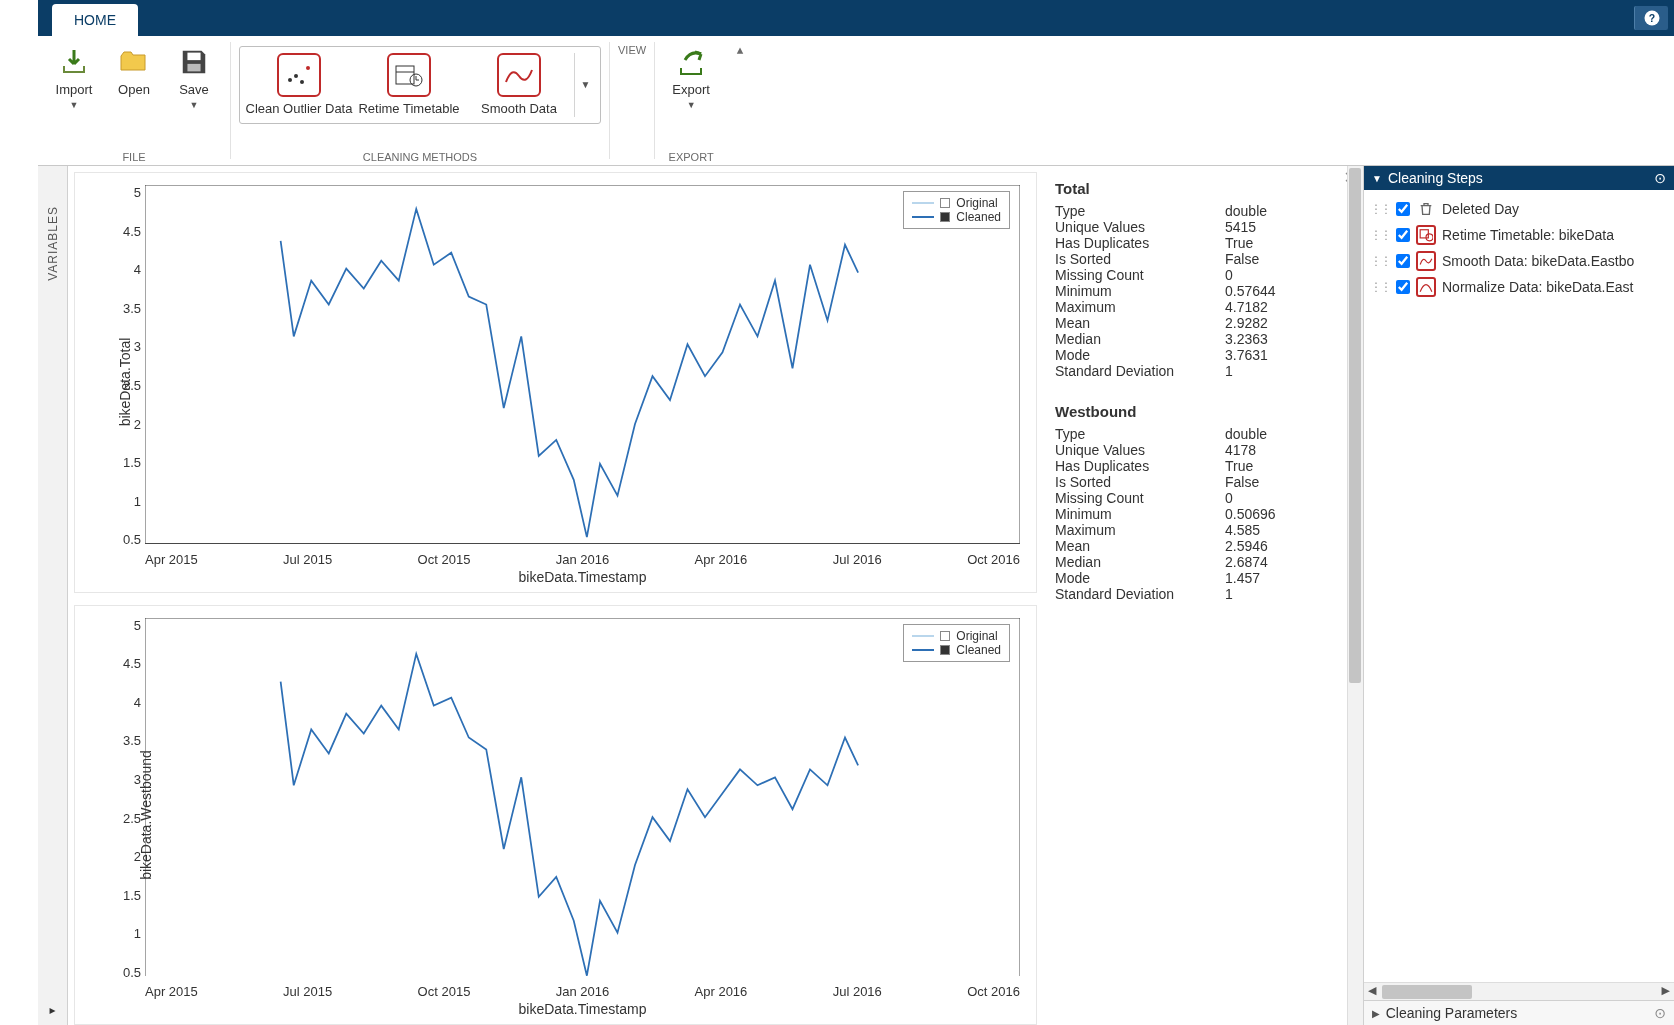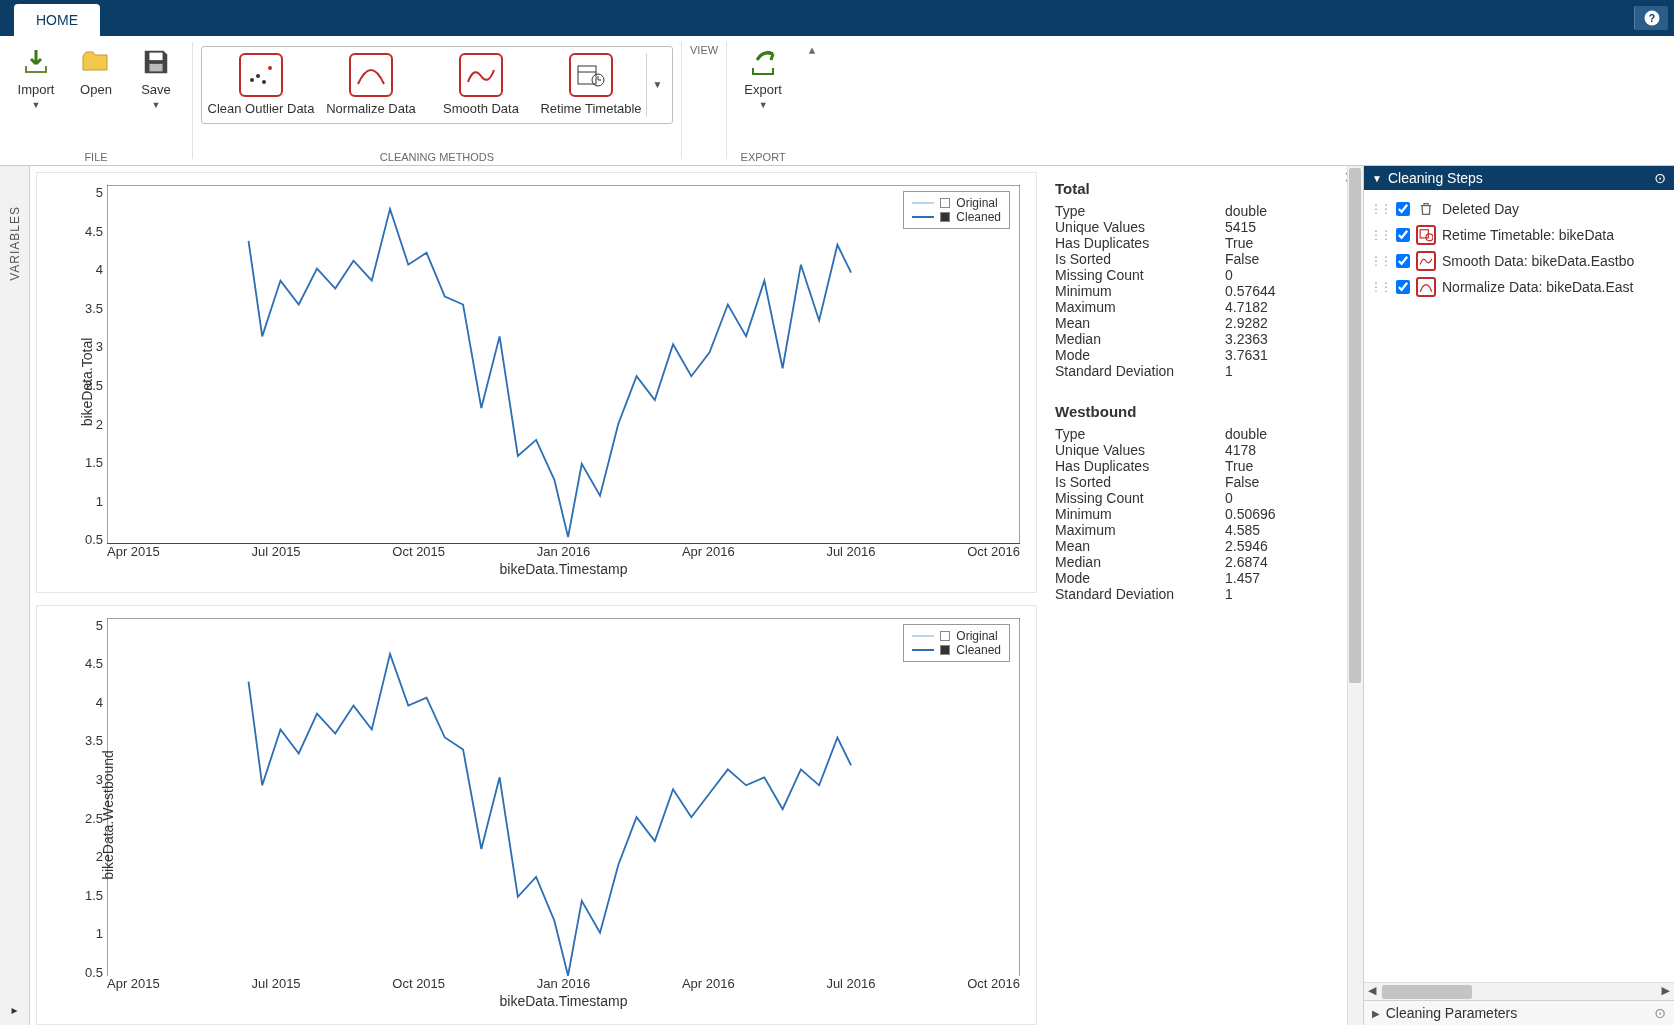--- a/index.html
+++ b/index.html
@@ -1,17 +1,17 @@
 <!DOCTYPE html>
 <html><head>
 <meta charset="utf-8">
 <style>
   * { box-sizing: border-box; margin: 0; padding: 0; }
   body { font-family: "Segoe UI", Arial, sans-serif; font-size: 13px; background: #fff; color: #333; }
-  .app { width: 1674px; height: 1025px; display: flex; flex-direction: column; overflow: hidden; transform-origin: 0 0; }
+  .app { width: 1674px; height: 1025px; display: flex; flex-direction: column; overflow: hidden; transform-origin: 0 0; padding-left: 38px; }
 
   
   .titlebar { height: 36px; background: #0b3d66; display: flex; align-items: flex-end; }
   .tab-home { background: #fff; color: #0b3d66; font-weight: 400; padding: 8px 22px; margin-left: 14px; border-top-left-radius: 4px; border-top-right-radius: 4px; font-size: 14px; }
   .titlebar-spacer { flex: 1; }
   .help-btn { margin-right: 6px; margin-bottom: 6px; width: 34px; height: 24px; background: #2a5d8a; border-left: 1px solid #4d7ea8; display:flex; align-items:center; justify-content:center; color:#fff; font-size:14px; border-radius:2px;}
   .help-btn svg { fill: #fff; }
 
   
   .toolstrip { background: #fff; border-bottom: 1px solid #c8c8c8; display: flex; align-items: stretch; height: 130px; }
@@ -46,21 +46,21 @@
   .center .close-x { position:absolute; top:2px; right:6px; font-size:16px; color:#8a8a8a; }
   .tabs { display:flex; background:#e8e8e8; border-bottom:1px solid #c8c8c8; height:32px; }
   .tabs .ctab { padding: 7px 20px; font-size:14px; color:#333; border-right:1px solid #c8c8c8; background:#e8e8e8; }
   .tabs .ctab.active { background:#fff; border-bottom:1px solid #fff; margin-bottom:-1px; }
 
   .content { flex:1; display:flex; overflow:hidden; }
   .plots { flex:1.5; display:flex; flex-direction:column; overflow:hidden; padding: 6px 6px 0 6px; gap: 12px;}
   .plot { flex:1; background:#fff; border:1px solid #e6e6e6; position:relative; padding: 12px 16px 8px 70px; min-height:0;}
   .ylabel { position:absolute; left:6px; top:50%; transform: translateY(-50%) rotate(-90deg); transform-origin:center; font-size:14px; color:#333; white-space:nowrap;}
   .chart { width:100%; height: calc(100% - 40px); }
-  .xticks { display:flex; justify-content:space-between; font-size:13px; color:#333; margin-top:0;}
+  .xticks { display:flex; justify-content:space-between; font-size:13px; color:#333; margin-top:8px;}
   .xlabel { text-align:center; font-size:14px; margin-top:2px;}
   .yticks { position:absolute; left:38px; top:12px; bottom:44px; display:flex; flex-direction:column-reverse; justify-content:space-between; font-size:13px; color:#333; text-align:right; width:28px;}
   .legend { position:absolute; top:18px; right:26px; border:1px solid #999; background:#fff; font-size:12px; padding:4px 8px;}
   .legend .row { display:flex; align-items:center; gap:6px; }
   .legend .line { width:22px; height:2px; }
   .legend .box { width:10px; height:10px; border:1px solid #888; display:inline-block;}
   
   .stats { width: 320px; padding: 14px 12px; overflow-y:auto; font-size:14px; position:relative;}
   .stats-scroll { position:absolute; right:0; top:0; bottom:0; width:16px; background:#f2f2f2; border-left:1px solid #ddd;}
   .stats-scroll .thumb { position:absolute; right:2px; width:12px; background:#c4c4c4; border-radius:2px;}
@@ -152,44 +152,36 @@
                 <circle cx="12" cy="14" r="2" fill="#333"></circle>
                 <circle cx="18" cy="20" r="2" fill="#333"></circle>
                 <circle cx="24" cy="6" r="2" fill="#c02a2a"></circle>
               </svg>
             </div>
           <div class="mlbl">Clean Outlier Data</div>
         </div>
         <div class="mbtn">
           <div class="mic">
               <svg width="30" height="26">
-                <path d="M2 22 Q15 -6 28 22" fill="none" stroke="#c02a2a" stroke-width="2"></path>
-              </svg>
-            </div>
-          <div class="mlbl">Normalize Data</div>
-        </div>
-        <div class="mbtn">
-          <div class="mic">
-              <svg width="30" height="26">
-                <path d="M2 20 Q8 4 15 14 T28 8" fill="none" stroke="#c02a2a" stroke-width="2"></path>
-              </svg>
-            </div>
-          <div class="mlbl">Smooth Data</div>
-        </div>
-        <div class="mbtn">
-          <div class="mic">
-              <svg width="30" height="26">
                 <rect x="2" y="4" width="18" height="18" fill="none" stroke="#333"></rect>
                 <line x1="2" y1="10" x2="20" y2="10" stroke="#333"></line>
                 <circle cx="22" cy="18" r="6" fill="none" stroke="#333"></circle>
                 <line x1="22" y1="18" x2="22" y2="14" stroke="#333"></line>
                 <line x1="22" y1="18" x2="25" y2="18" stroke="#333"></line>
               </svg>
             </div>
           <div class="mlbl">Retime Timetable</div>
+        </div>
+        <div class="mbtn">
+          <div class="mic">
+              <svg width="30" height="26">
+                <path d="M2 20 Q8 4 15 14 T28 8" fill="none" stroke="#c02a2a" stroke-width="2"></path>
+              </svg>
+            </div>
+          <div class="mlbl">Smooth Data</div>
         </div>
         <div class="methods-drop">▼</div>
       </div>
       <div class="group-label">CLEANING METHODS</div>
     </div>
     <div class="sep"></div>
 
     <div class="group">
       <div class="group-label">VIEW</div>
     </div>

